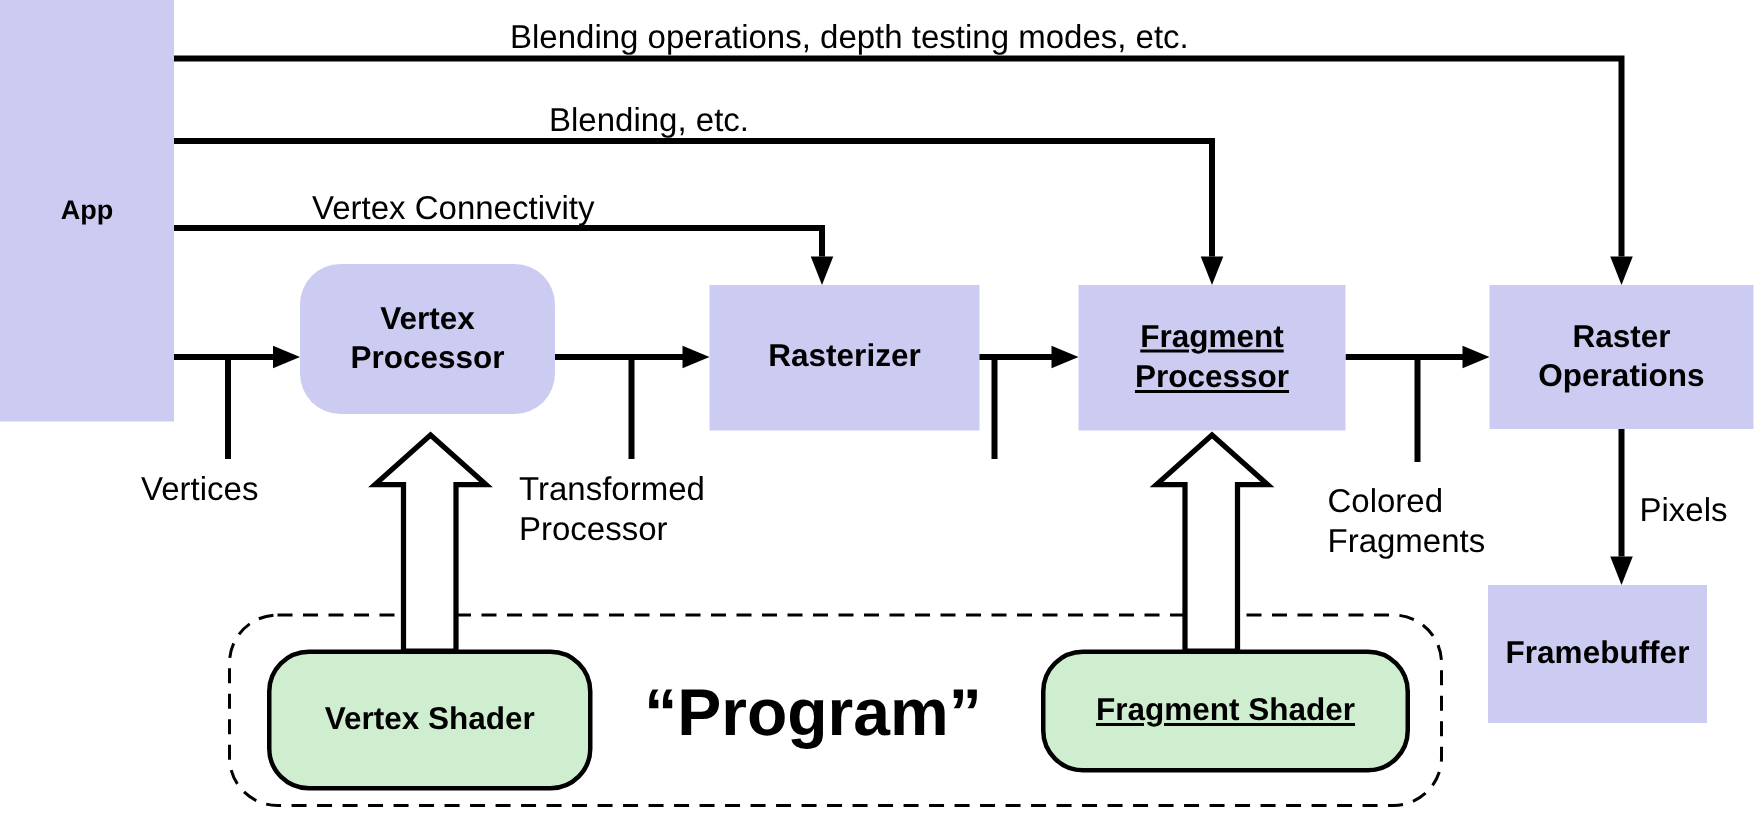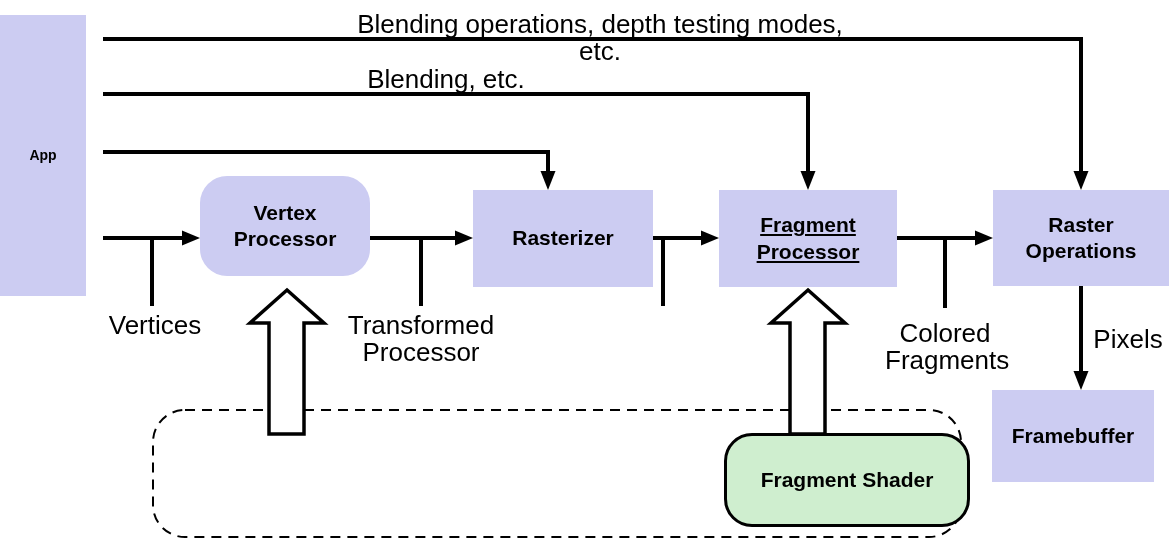--- a/index.html
+++ b/index.html
@@ -23,21 +23,21 @@
     position:absolute;z-index:3;
     background:#cfeecf;
     border:3px solid #000;border-radius:28px;
     display:flex;align-items:center;justify-content:center;
     text-align:center;
     font-weight:bold;font-size:21px;color:#000;
     box-sizing:border-box;
   }
   .edge-label{
     position:absolute;z-index:2;
-    font-size:26px;color:#000;text-align:center;line-height:27px;
+    font-size:22px;color:#000;text-align:left;line-height:27px;
   }
   .program-label{
     position:absolute;z-index:2;
     font-size:44px;font-weight:bold;color:#000;text-align:center;
   }
 </style>
 </head>
 <body>
 
 <div id="stage">
@@ -75,57 +75,62 @@
       <polygon points="975,230.5 975,245.5 993,238"></polygon>
       <polygon points="1073.5,371 1088.5,371 1081,390"></polygon>
     </g>
 
     <g fill="#ffffff" stroke="#000" stroke-width="3.5" stroke-linejoin="miter">
       <polygon points="287,290 324,323 304,323 304,434 269,434 269,323 250,323"></polygon>
       <polygon points="808,290 845,323 825,323 825,434 790,434 790,323 771,323"></polygon>
     </g>
   </svg>
 
-  <div class="stage-box" style="left:0;top:7;width:86px;height:281px;font-size:14px;margin-top:15px;">
+  <div class="stage-box" style="left:0;top:7;width:116px;height:281px;font-size:18px;">
     <span>App</span>
   </div>
 
   <div class="stage-box" style="left:200px;top:176px;width:170px;height:100px;border-radius:27px;">
     <span style="width:110px;">Vertex Processor</span>
   </div>
 
   <div class="stage-box" style="left:473px;top:190px;width:180px;height:97px;">
     <span>Rasterizer</span>
   </div>
 
   <div class="stage-box" style="left:719px;top:190px;width:178px;height:97px;text-decoration:underline;">
     <span style="width:120px;">Fragment Processor</span>
   </div>
 
   <div class="stage-box" style="left:993px;top:190px;width:176px;height:96px;">
     <span style="width:120px;">Raster Operations</span>
   </div>
 
-  <div class="stage-box" style="left:992px;top:390px;width:162px;height:92px;">
+  <div class="stage-box" style="left:992px;top:390px;width:146px;height:92px;">
     <span>Framebuffer</span>
   </div>
 
+  <div class="shader-box" style="left:178px;top:433px;width:217px;height:94px;">
+    <span>Vertex Shader</span>
+  </div>
 
-  <div class="shader-box" style="left:724px;top:433px;width:246px;height:94px;">
+  <div class="shader-box" style="left:694px;top:433px;width:246px;height:82px;text-decoration:underline;">
     <span>Fragment Shader</span>
   </div>
 
   <div class="edge-label" style="left:340px;top:11px;width:520px;">Blending operations, depth testing modes, etc.</div>
 
   <div class="edge-label" style="left:366px;top:66px;width:160px;">Blending, etc.</div>
 
+  <div class="edge-label" style="left:208px;top:125px;width:190px;">Vertex Connectivity</div>
 
-  <div class="edge-label" style="left:105px;top:312px;width:100px;">Vertices</div>
+  <div class="edge-label" style="left:94px;top:312px;width:100px;">Vertices</div>
 
   <div class="edge-label" style="left:346px;top:312px;width:150px;">Transformed Processor</div>
 
 
   <div class="edge-label" style="left:885px;top:320px;width:120px;">Colored Fragments</div>
 
   <div class="edge-label" style="left:1093px;top:326px;width:70px;">Pixels</div>
 
+  <div class="program-label" style="left:407px;top:451px;width:270px;">“Program”</div>
 
 </div>
 
 </body></html>

